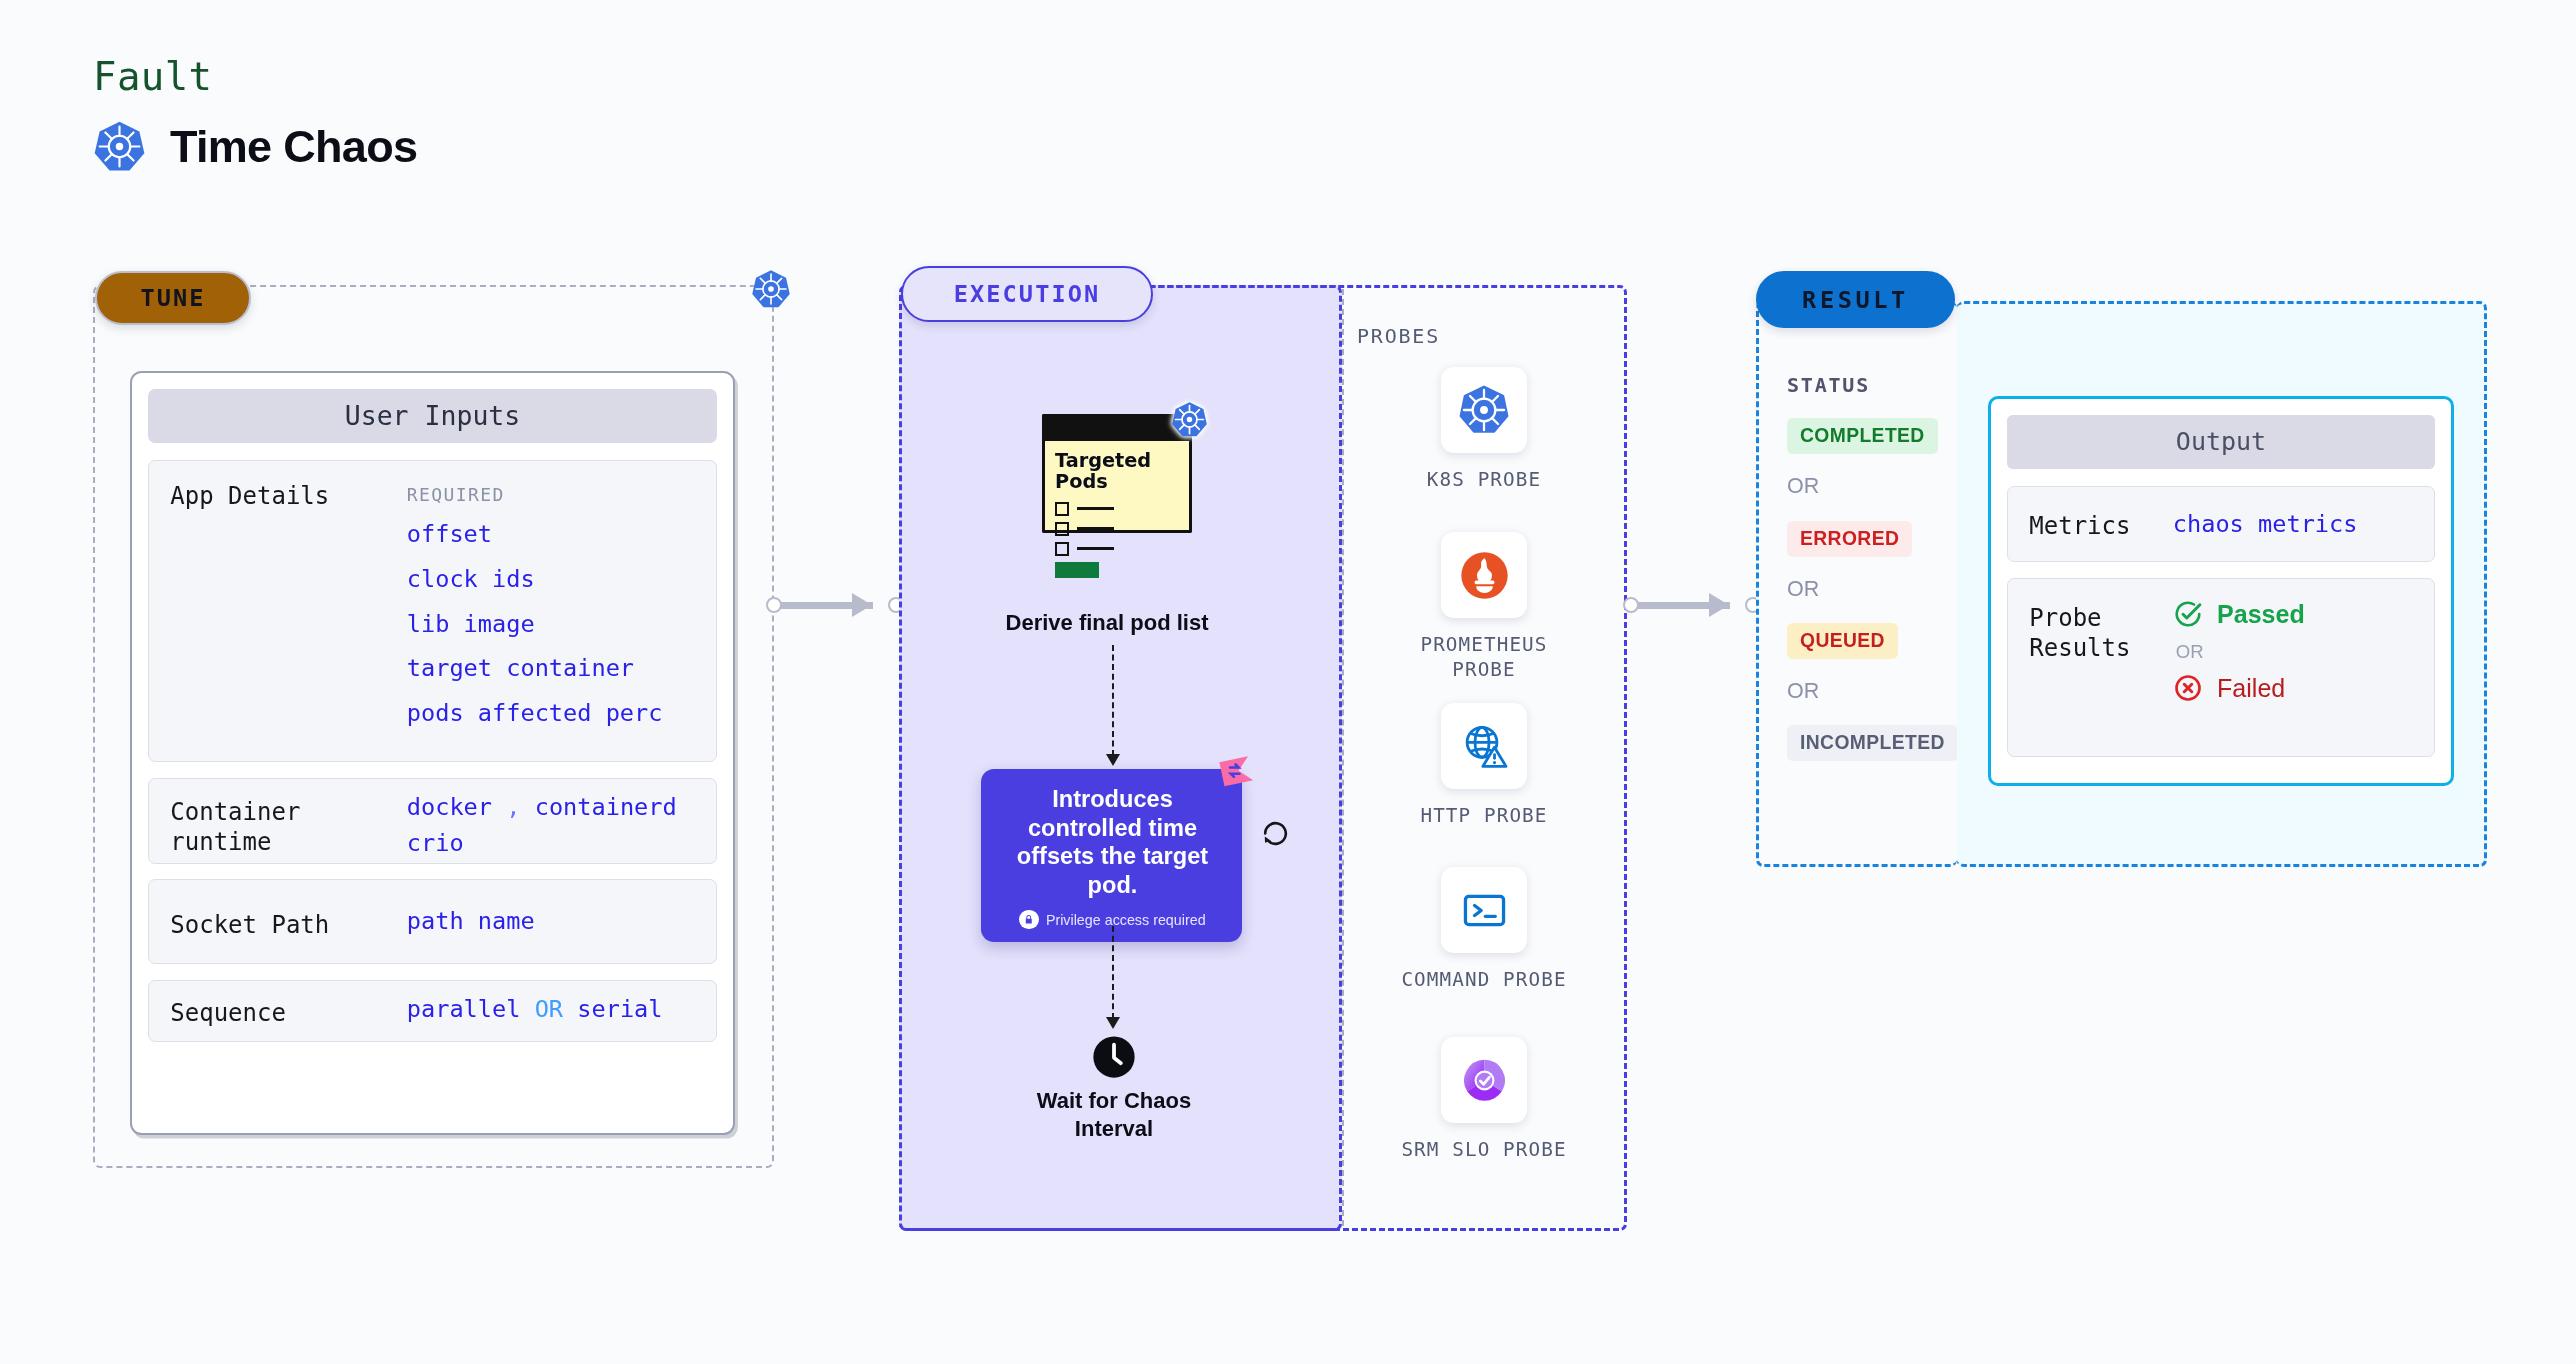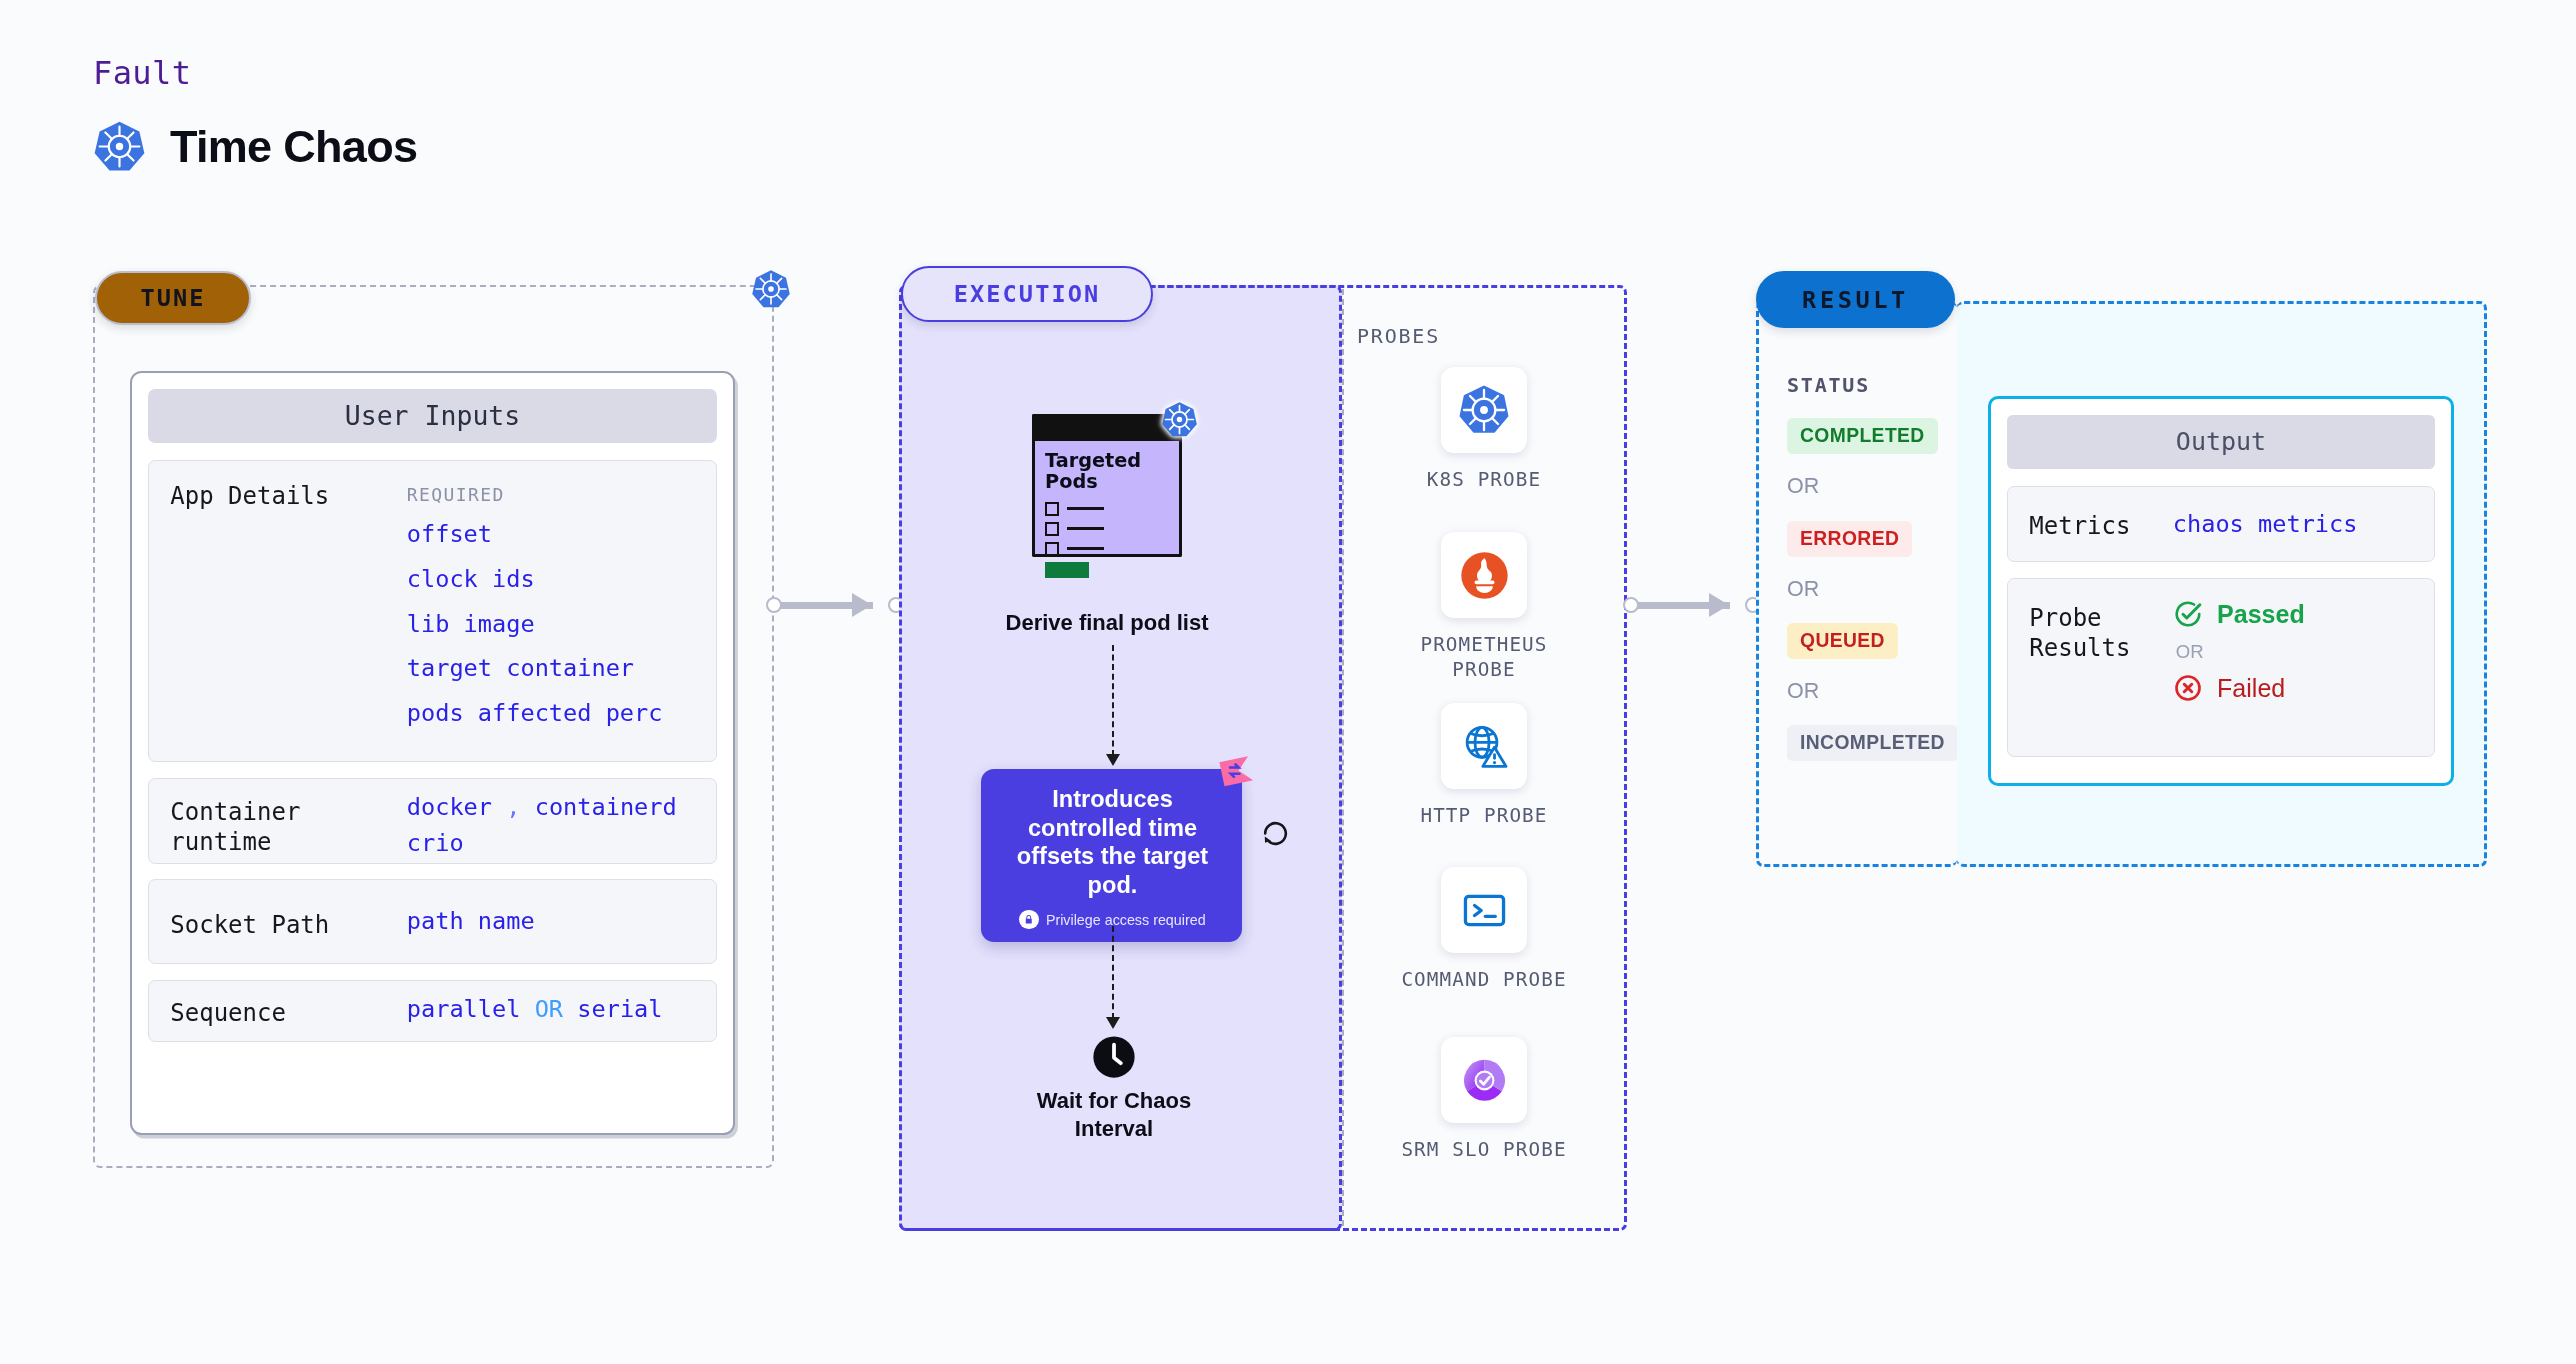--- a/index.html
+++ b/index.html
@@ -8,21 +8,21 @@
     background: #fafbfc;
     font-family: "Liberation Sans", sans-serif;
     overflow: hidden;
   }
   .stage { position: relative; width: 2576px; height: 1365px; }
 
   
   .fault-label {
     position: absolute; left: 93px; top: 54px;
     font-family: "DejaVu Sans Mono", monospace;
-    font-size: 32px; color: #4c1d95; letter-spacing: 0.4px;
+    font-size: 39px; color: #14532d; letter-spacing: 0.4px;
   }
   .title-row { position: absolute; left: 93px; top: 120px; display: flex; align-items: center; gap: 24px; }
   .k8s-logo { width: 53px; height: 53px; display: block; }
   .title-text { font-size: 45px; font-weight: 700; color: #0b0d17; letter-spacing: -0.7px; }
 
   
   .panel { position: absolute; }
   .dashed-grey { border: 2.1px dashed #a8aec0; border-radius: 7.2px; }
   .dashed-indigo { border: 3.6px dashed #4a3ee0; border-radius: 7.2px; }
   .dashed-blue { border: 3.6px dashed #1884e0; border-radius: 7.2px; }
@@ -74,22 +74,22 @@
   
   .exec-fill { position: absolute; background: #e3e1fb; border-radius: 7.2px; }
   .probes-fill { position: absolute; background: #fafbfd; border-radius: 7.2px; }
   .probes-title {
     position: absolute;
     font-family: "DejaVu Sans Mono", monospace;
     font-size: 20px; color: #555b72; letter-spacing: 1.8px;
   }
 
   .pod-card {
-    position: absolute; width: 150px; height: 143px;
-    background: #c4b5fd; border: 3.6px solid #111111; border-radius: 1.4px;
+    position: absolute; width: 150px; height: 119px;
+    background: #fef9c3; border: 3.6px solid #111111; border-radius: 1.4px; margin-left: 10px;
   }
   .pod-titlebar { height: 24px; background: #111111; }
   .pod-head {
     margin: 8.6px 0 0 10px; font-size: 19.3px; font-weight: 700;
     color: #0b0d17; line-height: 1.1;
     font-family: "DejaVu Sans", sans-serif;
   }
   .pod-lines { margin: 10px 0 0 10px; }
   .pod-line { display: flex; align-items: center; gap: 8.6px; margin-bottom: 6.4px; }
   .pod-check { width: 13.6px; height: 13.6px; border: 2.1px solid #111; }

